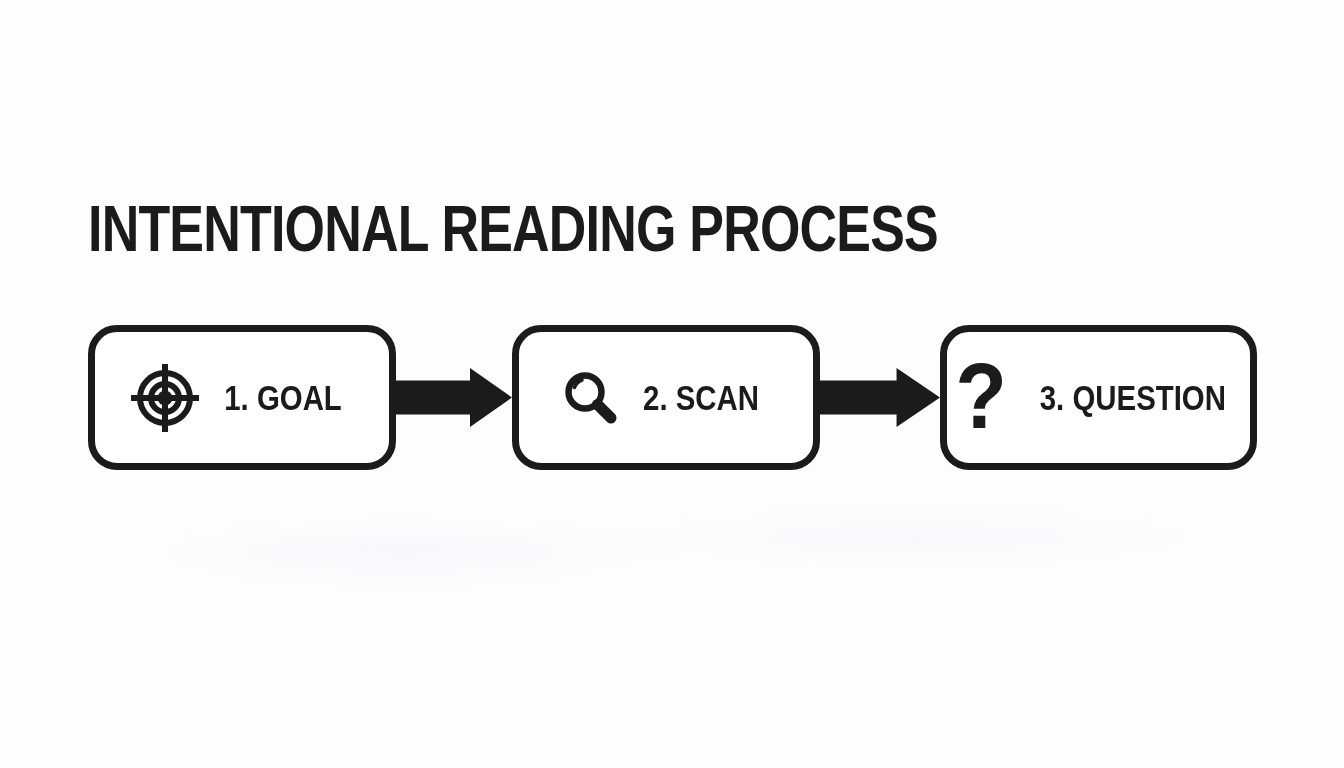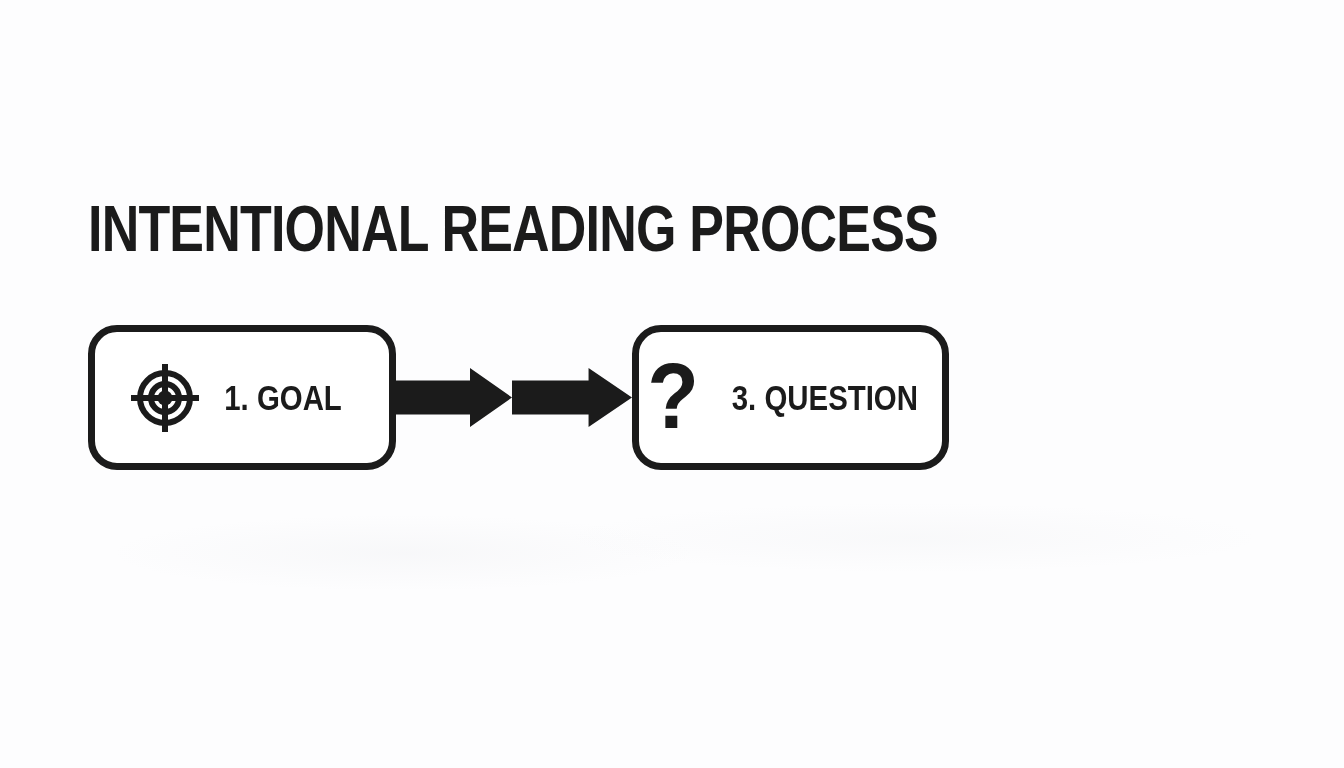--- a/index.html
+++ b/index.html
@@ -109,20 +109,30 @@
     </span>
     <span class="step-label">1. GOAL</span>
   </div>
 
   <span class="flow-arrow a1">
     <svg viewBox="0 0 116 145" preserveAspectRatio="none" aria-hidden="true">
       <polygon class="icon-fill" points="0,55.5 74,55.5 74,43 116,72.5 74,102 74,89.5 0,89.5"></polygon>
     </svg>
   </span>
 
+  <div class="step-box w2">
+    <span class="icon-wrap">
+      <svg width="58" height="58" viewBox="0 0 58 58" aria-hidden="true">
+        <circle class="icon-stroke" cx="24" cy="23" r="16.5" stroke-width="6.5"></circle>
+        <path class="icon-stroke" d="M 13.5,18.5 A 12 12 0 0 1 21,11" stroke-width="3.5" stroke-linecap="round"></path>
+        <line class="icon-stroke" x1="36.5" y1="35.5" x2="50" y2="49" stroke-width="11" stroke-linecap="round"></line>
+      </svg>
+    </span>
+    <span class="step-label">2. SCAN</span>
+  </div>
 
   <span class="flow-arrow a2">
     <svg viewBox="0 0 116 145" preserveAspectRatio="none" aria-hidden="true">
       <polygon class="icon-fill" points="0,55.5 74,55.5 74,43 116,72.5 74,102 74,89.5 0,89.5"></polygon>
     </svg>
   </span>
 
   <div class="step-box w3">
     <span class="icon-wrap">
       <span class="q-glyph">?</span>

